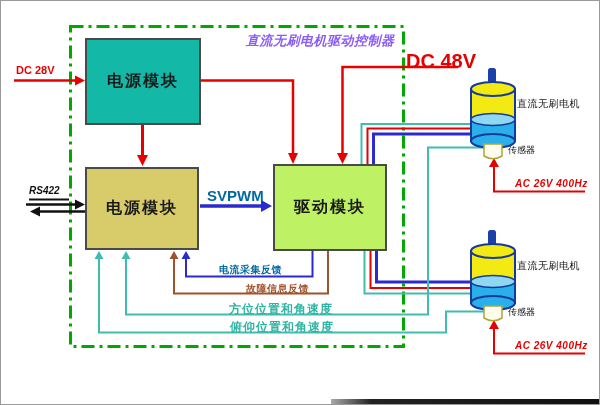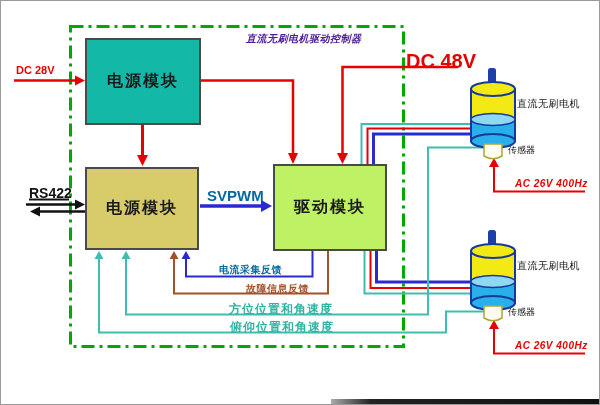--- a/index.html
+++ b/index.html
@@ -8,21 +8,21 @@
     background:#fff;border:1px solid #9a9a9a;overflow:hidden;
     font-family:"Liberation Sans", sans-serif;
   }
   .box{
     position:absolute;border:2px solid #4a4a4a;display:flex;
     align-items:center;justify-content:center;
     font-weight:bold;font-size:16px;color:#1a1a1a;letter-spacing:2px;
   }
   .lbl{position:absolute;white-space:nowrap;}
   .red-lbl{color:#e60000;font-weight:bold;}
-  .title-lbl{color:#4c1d95;font-weight:bold;font-style:italic;font-size:10px;}
+  .title-lbl{color:#8b5cf6;font-weight:bold;font-style:italic;font-size:13px;}
   .blue-lbl{color:#0369a1;font-weight:bold;}
   .teal-lbl{color:#2fb3a3;font-weight:bold;}
   .brown-lbl{color:#a0522d;font-weight:bold;padding-left:27px;}
   .black-lbl{color:#111;font-weight:bold;}
   .small{font-size:10px;letter-spacing:0.5px;}
   .wires{position:absolute;left:0;top:0;width:598px;height:403px;}
   .bottombar{
     position:absolute;left:330px;top:398px;width:268px;height:5px;
     background:linear-gradient(to right,#aaa,#222 15%,#101010);
   }
@@ -143,21 +143,21 @@
   <div class="box" style="left: 272px; top: 163px; width: 110px; height: 83px; background: #bef264;">
     <span>驱动模块</span>
   </div>
 
   <div class="lbl title-lbl" style="left:245px;top:31px;letter-spacing:0.5px;">直流无刷电机驱动控制器</div>
 
   <div class="lbl red-lbl" style="left:15px;top:63px;font-size:11px;">DC 28V</div>
 
   <div class="lbl red-lbl" style="left:405px;top:49px;font-size:20px;text-align:right;">DC 48V</div>
 
-  <div class="lbl black-lbl" style="left:28px;top:184px;font-size:14px;">RS422</div>
+  <div class="lbl black-lbl" style="left:28px;top:184px;font-size:10px;font-style:italic;">RS422</div>
 
   <div class="lbl blue-lbl" style="left:206px;top:186px;font-size:15px;">SVPWM</div>
 
   <div class="lbl blue-lbl small" style="left:218px;top:262px;">电流采集反馈</div>
 
   <div class="lbl brown-lbl small" style="left:218px;top:281px;">故障信息反馈</div>
 
   <div class="lbl teal-lbl" style="left:228px;top:300px;font-size:12px;letter-spacing:1px;">方位位置和角速度</div>
 
   <div class="lbl teal-lbl" style="left:229px;top:318px;font-size:12px;letter-spacing:1px;">俯仰位置和角速度</div>

